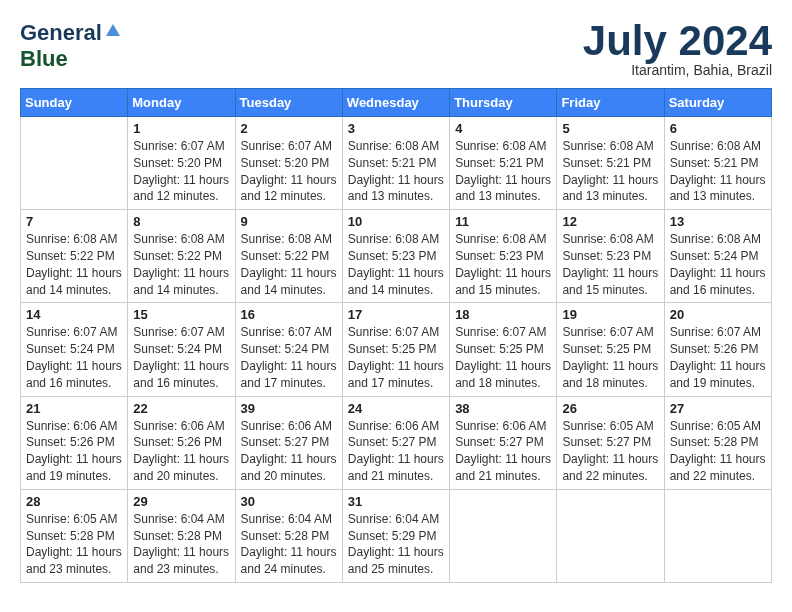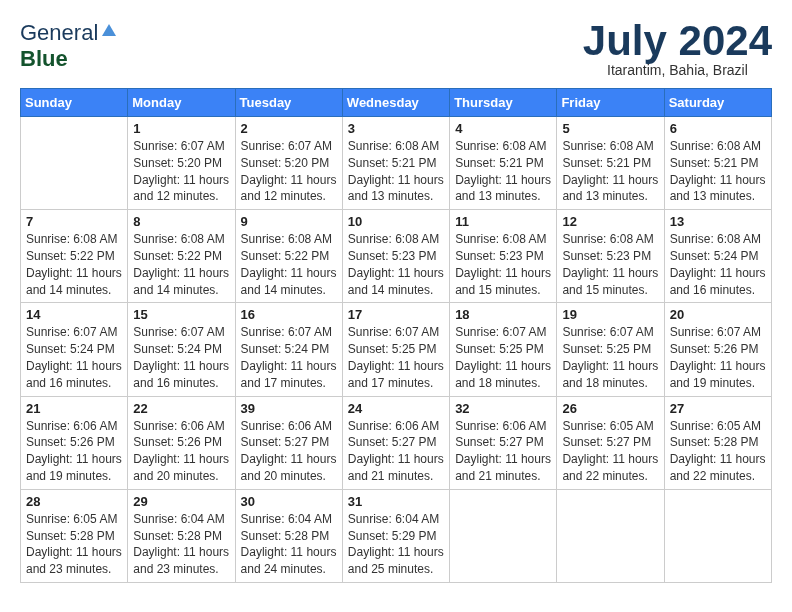--- a/index.html
+++ b/index.html
@@ -19,21 +19,21 @@
     .logo-wrapper {
       display: flex;
       flex-direction: column;
       align-items: flex-start;
     }
     .logo-line {
       display: flex;
       align-items: center;
     }
     .title-area {
-      text-align: center;
+      text-align: right;
     }
     .month-title {
       font-size: 42px;
       font-weight: bold;
       color: #1a3a5c;
       line-height: 1;
     }
     .subtitle {
       font-size: 14px;
       color: #333;
@@ -75,21 +75,21 @@
     .empty-cell {
       background: #f9f9f9;
     }
   </style>
 </head>
 <body>
 
 <div class="header">
   <div class="logo-wrapper">
     <div class="logo-line">
-      <span style="font-size:22px;font-weight:normal;color:#1a3a5c;">General</span>
+      <span style="font-size:22px;font-weight:bold;color:#1a3a5c;">General</span>
       <svg width="18" height="18" viewBox="0 0 18 18" style="margin-left:2px;margin-top:-4px;">
         <polygon points="9,2 16,14 2,14" fill="#4a90d9"></polygon>
       </svg>
     </div>
     <div>
       <span style="font-size:22px;font-weight:bold;color:#14532d;">Blue</span>
     </div>
   </div>
   <div class="title-area">
     <div class="month-title">July 2024</div>
@@ -256,21 +256,21 @@
 Sunset: 5:27 PM
 Daylight: 11 hours and 20 minutes.</div>
         </td>
         <td>
           <span class="day-num">24</span>
           <div class="day-info" style="white-space: pre-line;">Sunrise: 6:06 AM
 Sunset: 5:27 PM
 Daylight: 11 hours and 21 minutes.</div>
         </td>
         <td>
-          <span class="day-num">32</span>
+          <span class="day-num">38</span>
           <div class="day-info" style="white-space: pre-line;">Sunrise: 6:06 AM
 Sunset: 5:27 PM
 Daylight: 11 hours and 21 minutes.</div>
         </td>
         <td>
           <span class="day-num">26</span>
           <div class="day-info" style="white-space: pre-line;">Sunrise: 6:05 AM
 Sunset: 5:27 PM
 Daylight: 11 hours and 22 minutes.</div>
         </td>

